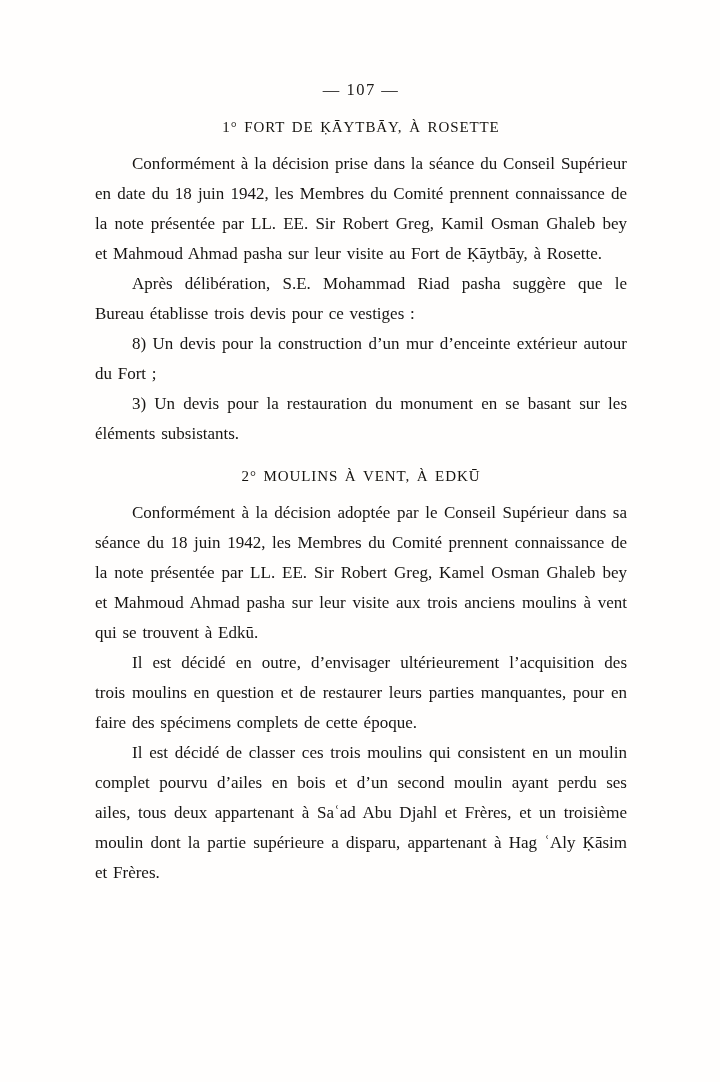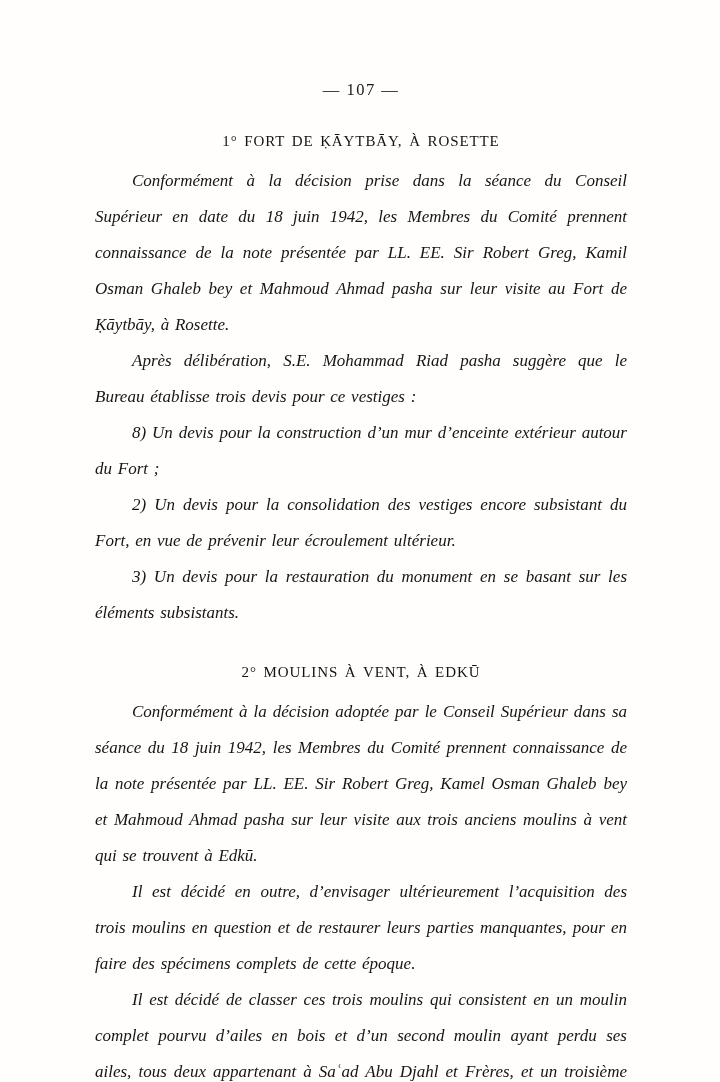--- a/index.html
+++ b/index.html
@@ -32,53 +32,51 @@
     color: #1a1816;
   }
 
   .section-heading {
     text-align: center;
     font-size: 15px;
     font-weight: normal;
     letter-spacing: 0.9px;
     word-spacing: 2px;
     color: #15130f;
-    margin-top: 33px;
+    margin-top: 19px;
     margin-bottom: 13px;
   }
 
   .para {
     font-size: 17px;
-    line-height: 36px;
+    line-height: 30px;
     text-align: justify;
     text-indent: 37px;
     word-spacing: 1.5px;
     color: #171513;
-    font-style: italic;
   }
 
   section { display: block; }
 </style>
 </head>
 <body>
 
 <div class="page">
 
   <div class="page-number">— 107 —</div>
 
   <section>
     <h2 class="section-heading">1° FORT DE ḲĀYTBĀY, À ROSETTE</h2>
 
     <p class="para">Conformément à la décision prise dans la séance du Conseil Supérieur en date du 18 juin 1942, les Membres du Comité prennent connaissance de la note présentée par LL. EE. Sir Robert Greg, Kamil Osman Ghaleb bey et Mahmoud Ahmad pasha sur leur visite au Fort de Ḳāytbāy, à Rosette.</p>
 
     <p class="para">Après délibération, S.E. Mohammad Riad pasha suggère que le Bureau établisse trois devis pour ce vestiges :</p>
 
     <p class="para">8) Un devis pour la construction d’un mur d’enceinte extérieur autour du Fort ;</p>
 
-    <p class="para">2) Un devis pour la consolidation des vestiges encore subsistant du Fort, en vue de prévenir leur écroulement ultérieur.</p>
 
     <p class="para">3) Un devis pour la restauration du monument en se basant sur les éléments subsistants.</p>
 
   </section>
 
   <section>
     <h2 class="section-heading">2° MOULINS À VENT, À EDKŪ</h2>
 
     <p class="para">Conformément à la décision adoptée par le Conseil Supérieur dans sa séance du 18 juin 1942, les Membres du Comité prennent connaissance de la note présentée par LL. EE. Sir Robert Greg, Kamel Osman Ghaleb bey et Mahmoud Ahmad pasha sur leur visite aux trois anciens moulins à vent qui se trouvent à Edkū.</p>
 

